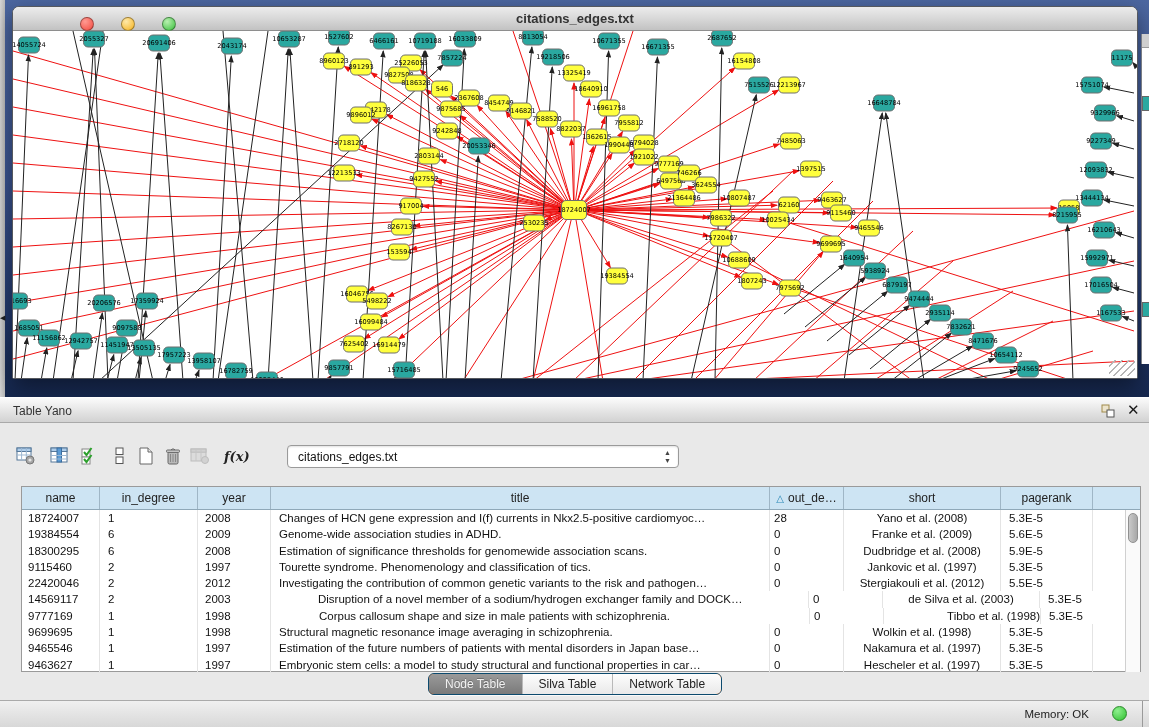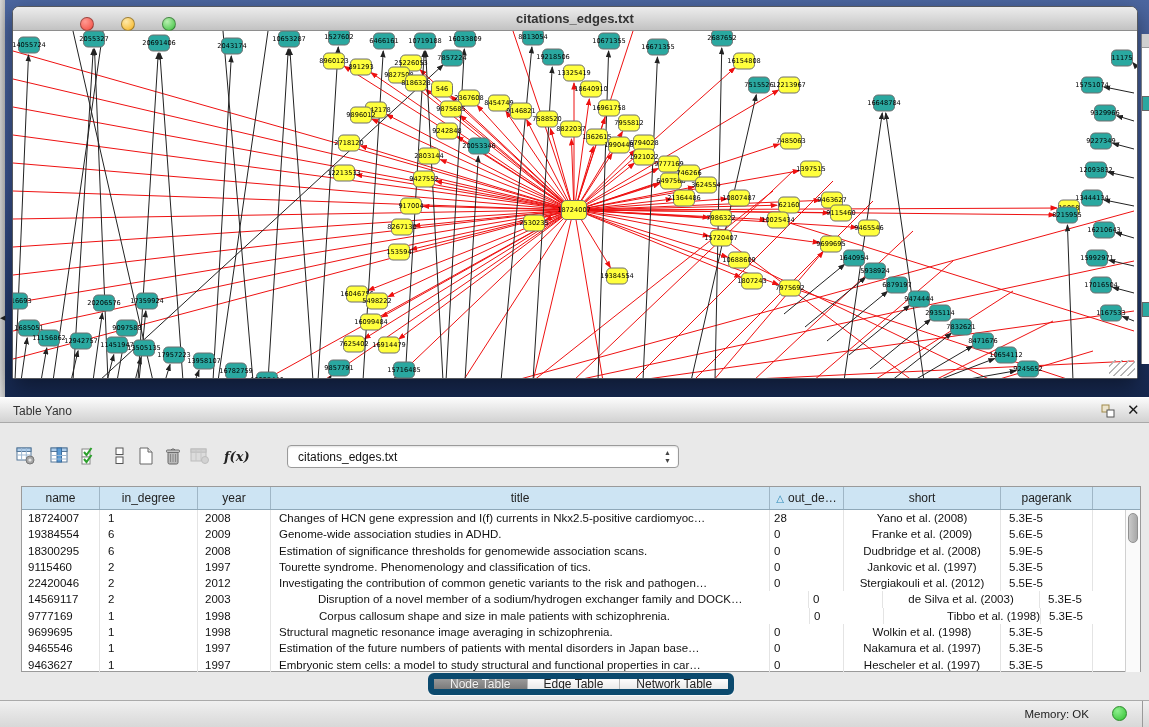--- a/index.html
+++ b/index.html
@@ -65,21 +65,21 @@
   .th .sortg{color:#2e8bb8;font-size:10px;margin-right:4px;}
   .tbody{position:relative;}
   .trow{display:flex;height:16.3px;cursor:default;}
   .td{font-size:11.5px;color:#111;white-space:nowrap;overflow:hidden;border-right:1px solid #e4e4e4;
     line-height:16.3px;}
   .vscroll{position:absolute;right:0px;top:23px;width:15px;height:162px;background:#fafafa;border-left:1px solid #d0d0d0;}
   .vthumb{position:absolute;left:2px;top:3px;width:10px;height:30px;border-radius:6px;
     background:linear-gradient(90deg,#c9c9c9,#a8a8a8);border:1px solid #909090;cursor:pointer;}
 
   .tabsbar{position:absolute;left:0;top:276px;width:100%;height:24px;}
-  .tabgroup{position:absolute;left:428px;top:0;display:flex;height:22px;border:6px solid #0c4a6e;
+  .tabgroup{position:absolute;left:428px;top:0;display:flex;height:22px;border:1px solid #0c4a6e;
     border-radius:6px;overflow:hidden;background:#f97316;box-shadow:0 1px 1px rgba(255,255,255,.8);}
   .tab{display:flex;align-items:center;justify-content:center;padding:0 16px;font-size:12px;color:#222;
     border-right:1px solid #b9b9b9;cursor:pointer;background:linear-gradient(180deg,#fdfdfd,#e9e9e9);}
   .tab:last-child{border-right:none;}
   .tab.active{background:linear-gradient(180deg,#9a9a9a,#7a7a7a);color:#f2f2f2;text-shadow:0 -1px 0 rgba(0,0,0,.25);}
 
   .statusbar{position:absolute;left:0;top:303px;width:100%;height:27px;
     background:linear-gradient(180deg,#f0f0f0,#d8d8d8);border-top:1px solid #aaa;}
   .memlabel{position:absolute;right:60px;top:7px;font-size:11.5px;color:#222;}
   .memdot{position:absolute;right:22px;top:5px;width:15px;height:15px;border-radius:50%;
@@ -922,21 +922,21 @@
           </div>
         </div>
       <div class="vscroll">
         <div class="vthumb"></div>
       </div>
     </div>
 
     <div class="tabsbar">
       <div class="tabgroup" id="tabs">
           <div class="tab active">Node Table</div>
-          <div class="tab">Edge Table</div>
+          <div class="tab">Silva Table</div>
           <div class="tab">Network Table</div>
         </div>
     </div>
 
     <div class="statusbar">
       <span class="memlabel">Memory: OK</span>
       <span class="memdot"></span>
       <span class="statsep"></span>
     </div>
   </div>

